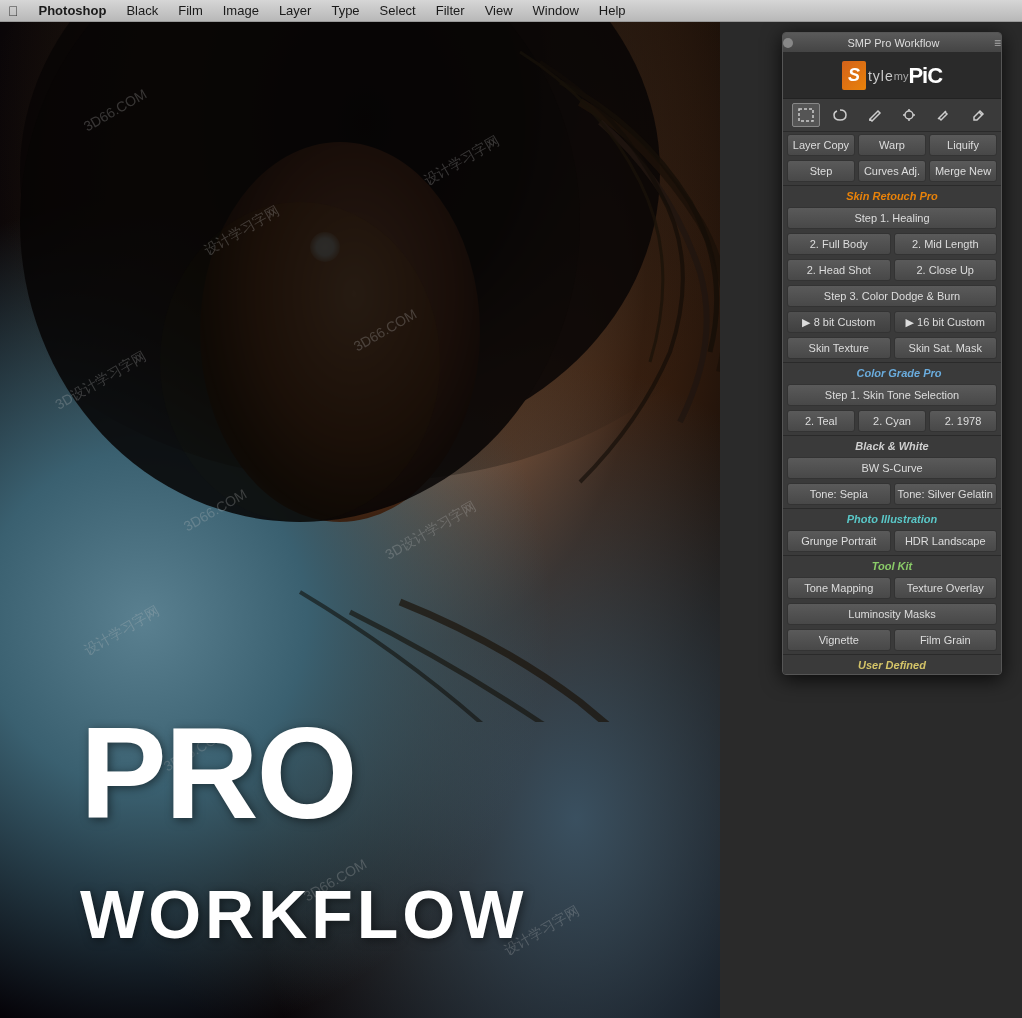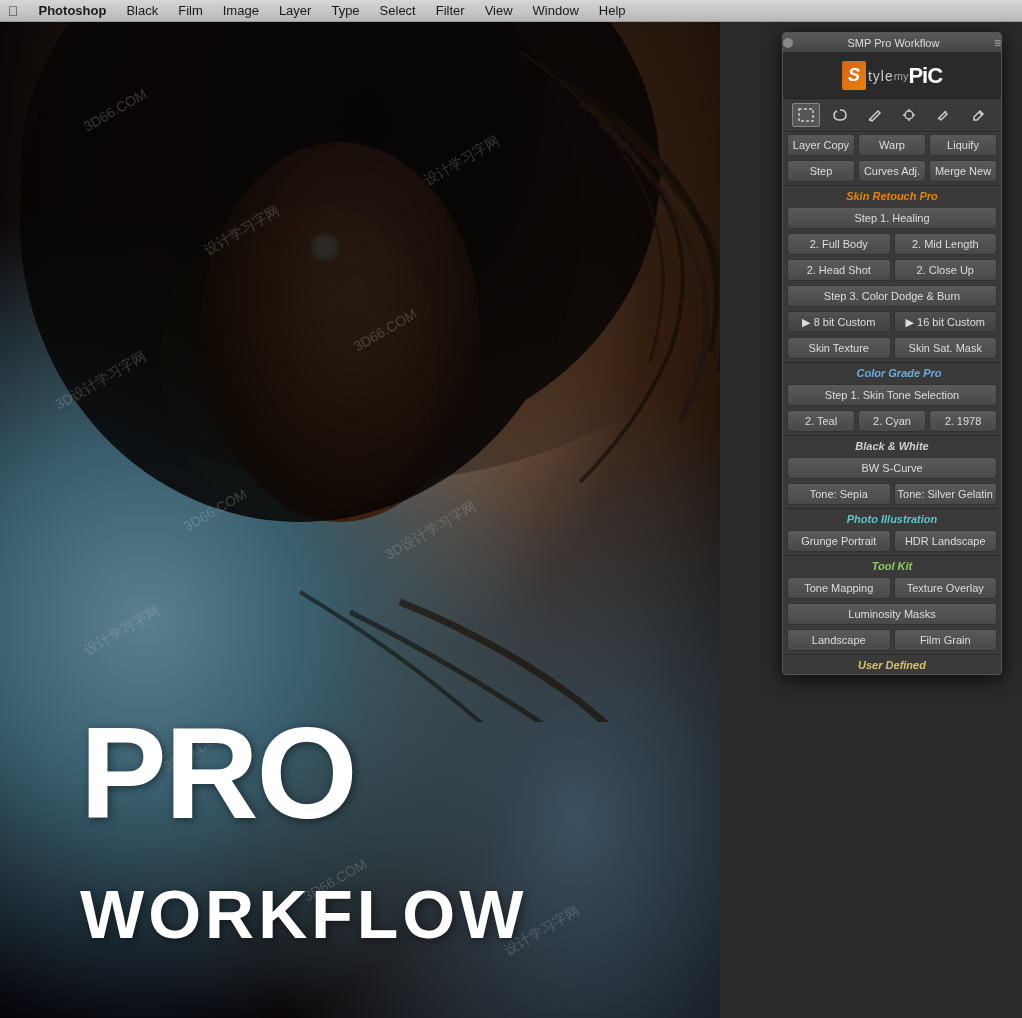--- a/index.html
+++ b/index.html
@@ -504,21 +504,21 @@
 
     <div class="panel-row">
       <div class="panel-btn">Tone Mapping</div>
       <div class="panel-btn">Texture Overlay</div>
     </div>
 
     <div class="full-btn">Luminosity Masks</div>
 
 
     <div class="panel-row">
-      <div class="panel-btn">Landscape</div>
+      <div class="panel-btn">Vignette</div>
       <div class="panel-btn">Film Grain</div>
     </div>
 
     <div class="divider"></div>
 
     <div class="section-header yellow">User Defined</div>
 
 
   </div>
 

